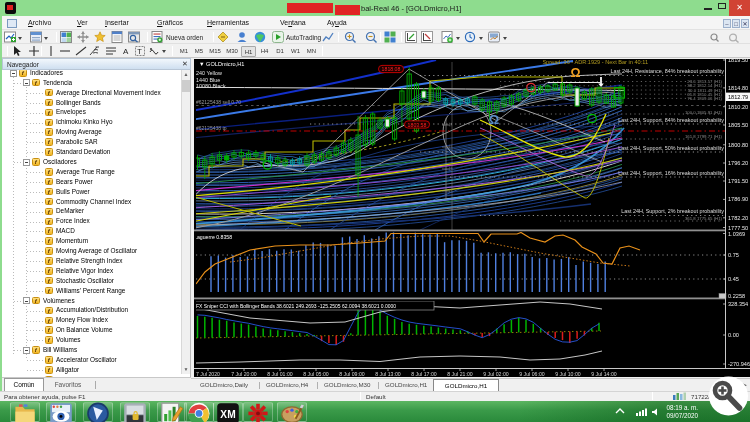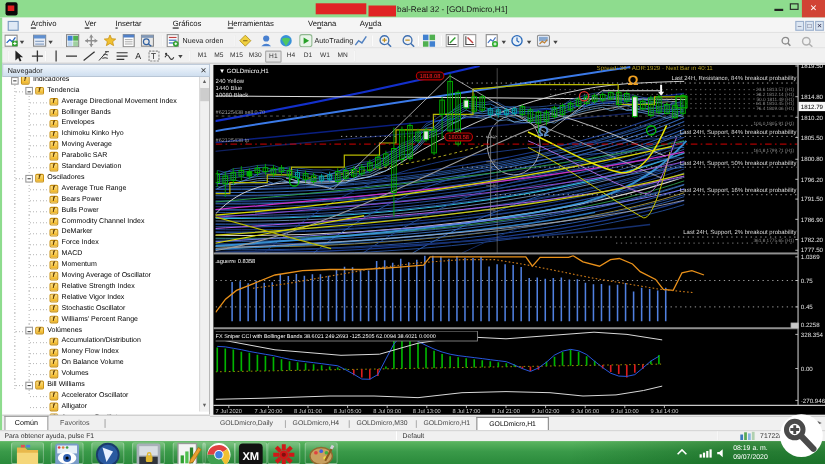--- a/index.html
+++ b/index.html
@@ -60,21 +60,21 @@
 #task{left:0;top:401px;width:750px;height:21px;background:linear-gradient(#5cb661,#3a9a49 45%,#2a8a3b)}
 #taskdk{left:520px;top:401px;width:230px;height:21px;background:linear-gradient(100deg,rgba(0,70,10,0) 0%,rgba(0,70,10,0.35) 60%)}
 #traytime{right:52px;top:403.5px;font-size:6.3px;color:#fff;text-align:center;line-height:8px}
 </style></head><body>
 <div id="scr">
 
 <div class="abs" id="title"></div>
 <div class="abs" id="appicon"></div>
 <div class="abs red1"></div>
     <div class="abs red2"></div>
-<div class="abs" id="ttext">bal-Real 32 - [GOLDmicro,H1]</div>
+<div class="abs" id="ttext">bal-Real 46 - [GOLDmicro,H1]</div>
 <div class="abs" id="btnmin"></div>
 <div class="abs" id="btnmax"></div>
 <div class="abs" id="btnclose">✕</div>
 
 <div class="abs" id="menu"></div>
 <div class="abs" id="mdiicon"></div>
 <div class="mi" style="left:28px"><u>A</u>rchivo</div>
 <div class="mi" style="left:77px"><u>V</u>er</div>
 <div class="mi" style="left:105px"><u>I</u>nsertar</div>
 <div class="mi" style="left:157px"><u>G</u>ráficos</div>

